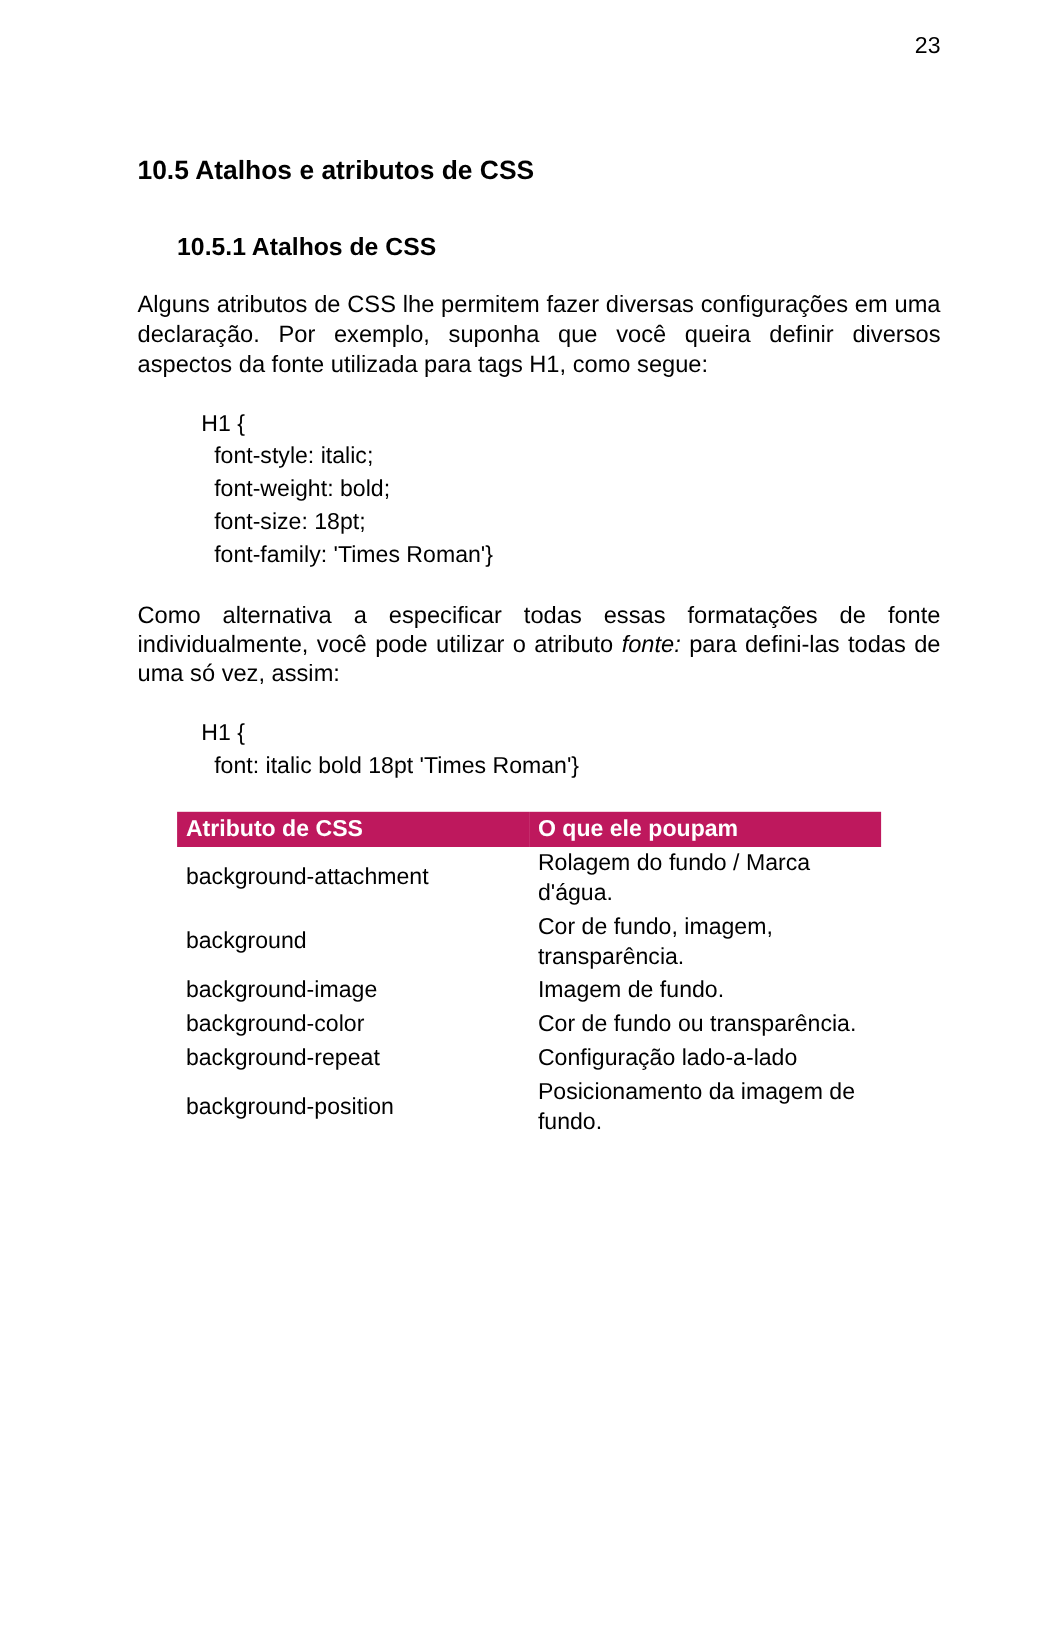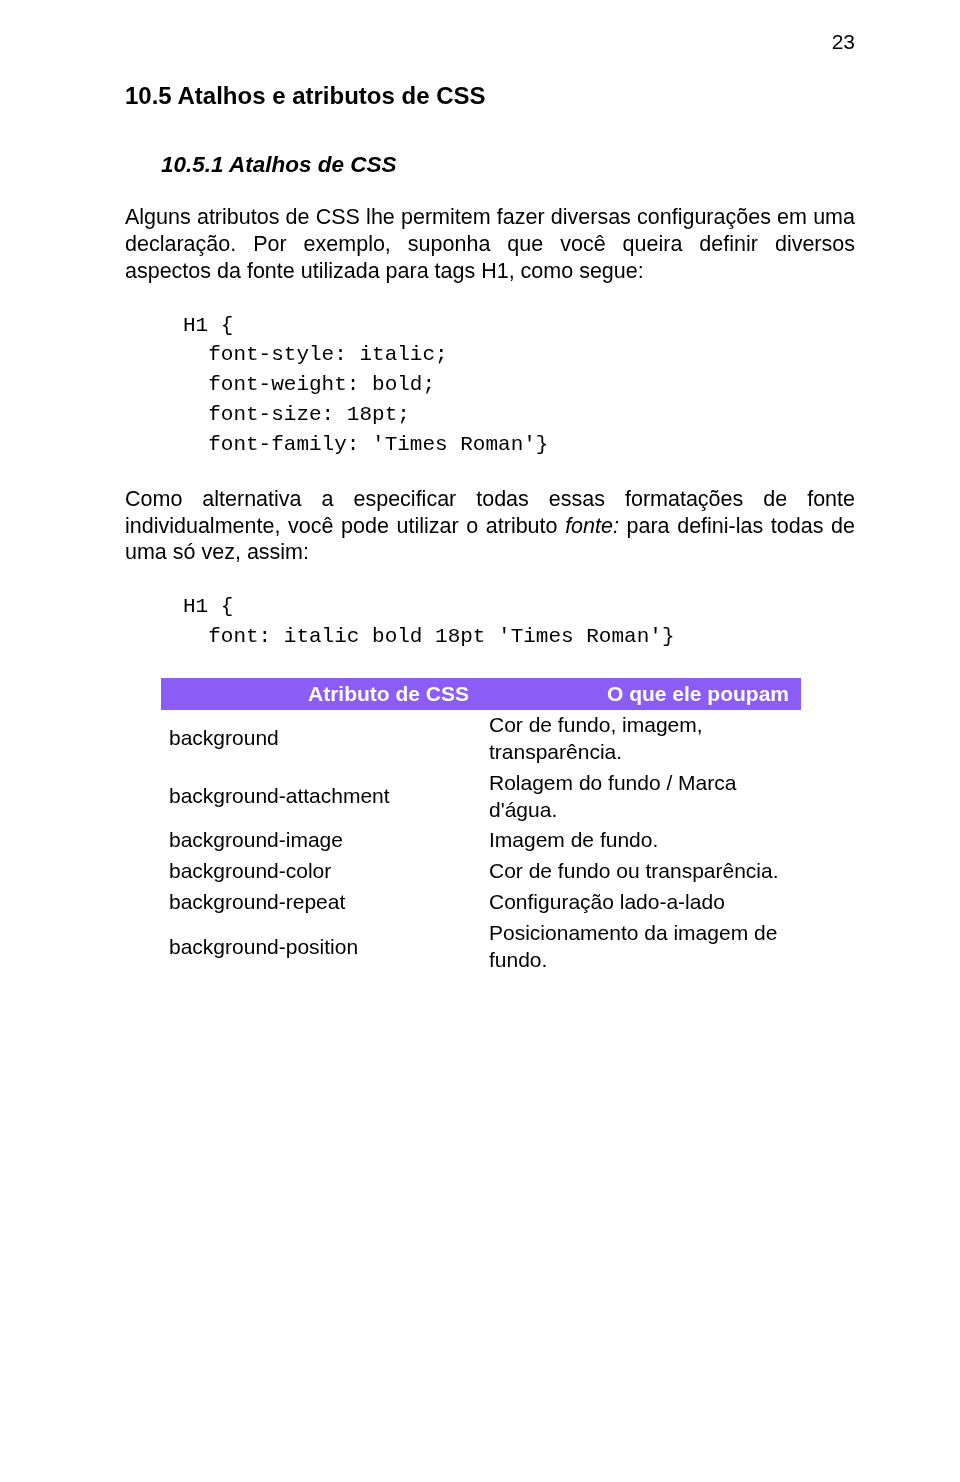--- a/index.html
+++ b/index.html
@@ -12,60 +12,59 @@
     padding: 30px 105px 40px 125px;
     position: relative;
   }
   .page-number {
     position: absolute;
     top: 30px;
     right: 105px;
     font-size: 21px;
   }
   .content {
-    margin-top: 52px;
+    margin-top: 112px;
   }
   .h2 {
     font-size: 24px;
     font-weight: bold;
     margin-bottom: 42px;
   }
   .h3 {
     font-size: 22.5px;
     font-weight: bold;
     margin-bottom: 26px;
     margin-left: 36px;
-    font-style: italic;
   }
   .para {
     font-size: 21.5px;
     line-height: 1.25;
     margin-bottom: 26px;
     text-align: justify;
   }
   .para .italic { font-style: italic; }
   .code-block {
-    font-family: Liberation Mono, monospace;
+    font-family: Liberation Sans, sans-serif;
     font-size: 21px;
     line-height: 1.42;
     margin: 0 0 26px 58px;
     white-space: pre;
   }
   .table-wrap {
     margin-top: 14px;
     margin-left: 36px;
   }
   table {
     border-collapse: collapse;
   }
   th {
-    background: #8b5cf6;
+    background: #be185d;
     color: #fff;
     font-weight: bold;
-    text-align: right;
+    text-align: left;
     padding: 4px 12px 4px 8px;
     font-size: 21px;
   }
   th.col1 { width: 320px; }
   th.col2 { width: 320px; }
   td {
     font-size: 21px;
     padding: 2px 12px 2px 8px;
     vertical-align: top;
     line-height: 1.28;
@@ -101,26 +100,26 @@
   <div class="table-wrap">
     <table>
       <thead>
         <tr>
           <th class="col1">Atributo de CSS</th>
           <th class="col2">O que ele poupam</th>
         </tr>
       </thead>
       <tbody>
         <tr>
+          <td class="col1">background-attachment</td>
+          <td>Rolagem do fundo / Marca d'água.</td>
+        </tr>
+        <tr>
           <td class="col1">background</td>
           <td>Cor de fundo, imagem, transparência.</td>
-        </tr>
-        <tr>
-          <td class="col1">background-attachment</td>
-          <td>Rolagem do fundo / Marca d'água.</td>
         </tr>
         <tr>
           <td class="col1">background-image</td>
           <td>Imagem de fundo.</td>
         </tr>
         <tr>
           <td class="col1">background-color</td>
           <td>Cor de fundo ou transparência.</td>
         </tr>
         <tr>

